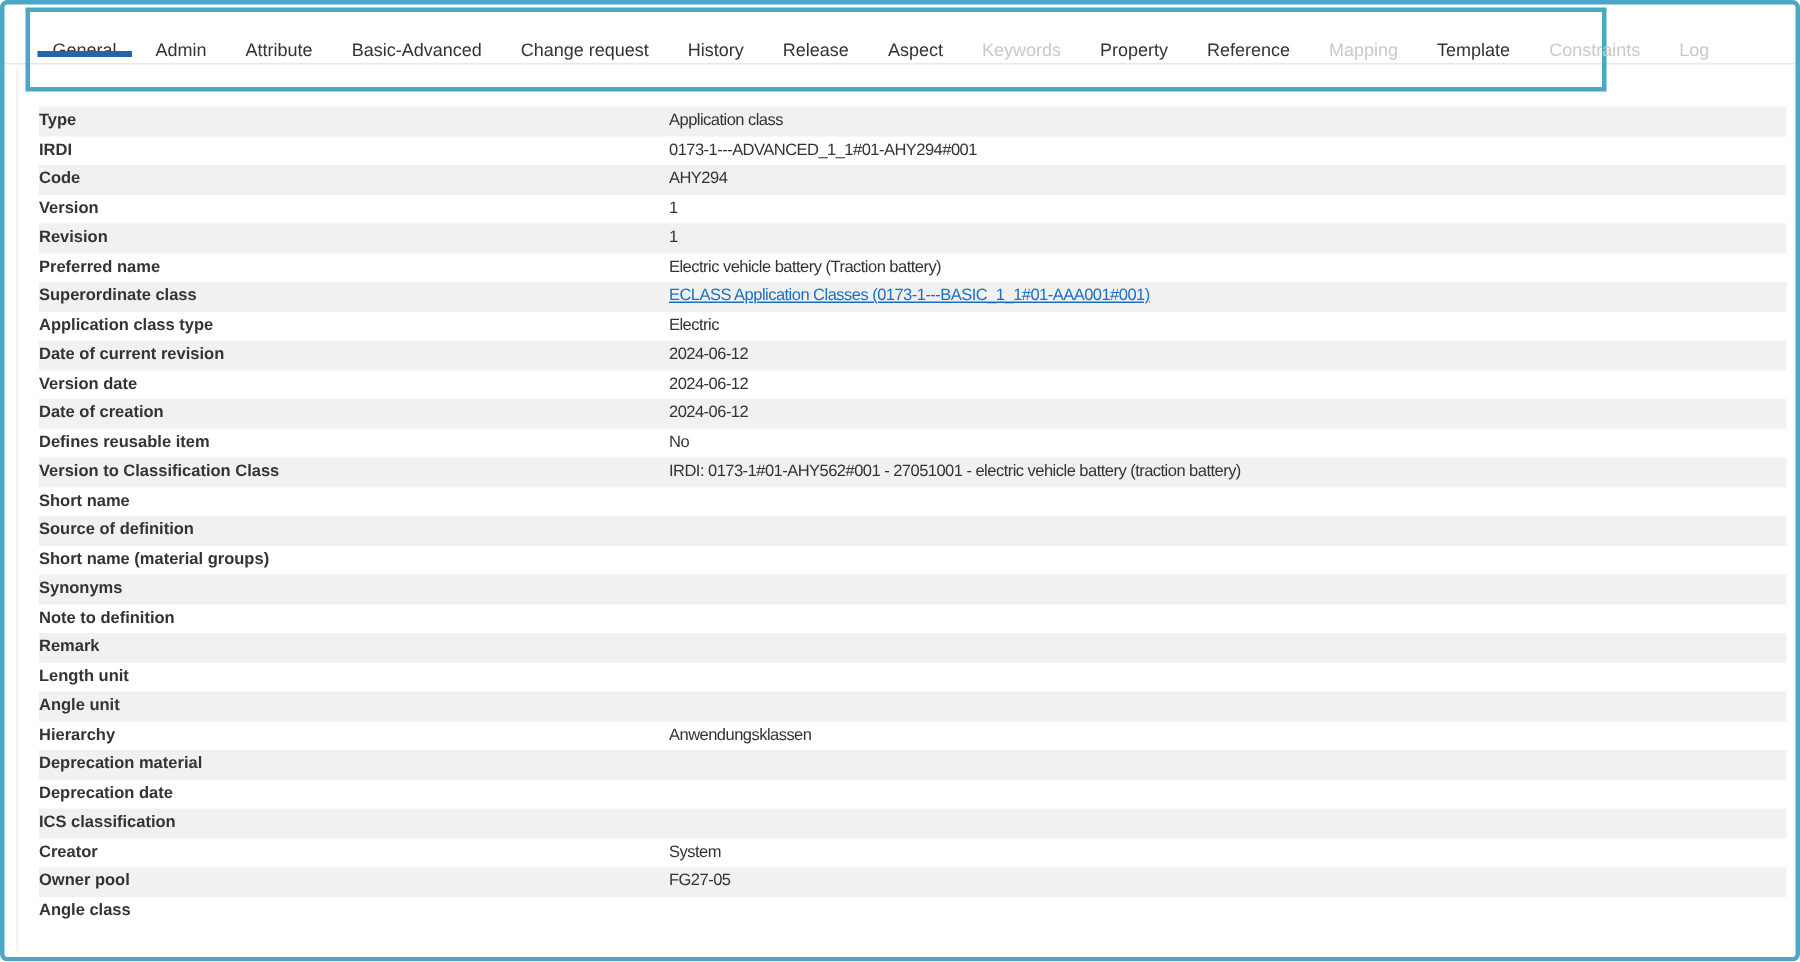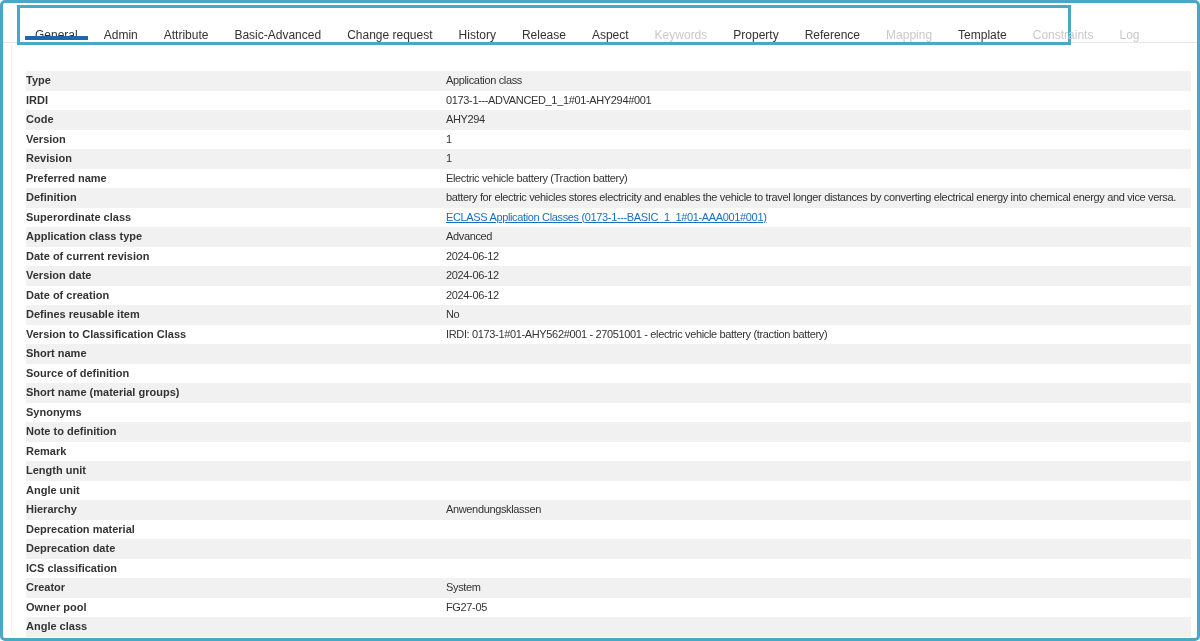--- a/index.html
+++ b/index.html
@@ -24,24 +24,24 @@
     color:var(--text);
   }
   
   .tab-strip-line{
     position:absolute;left:0;right:0;top:39px;height:1px;
     background:var(--divider);
   }
   
   .tab-box{
     position:absolute;left:14px;top:2px;
-    width:1054px;height:40px;
+    width:1054px;height:56px;
     box-sizing:border-box;
     border:3px solid var(--accent);
-    display:flex;align-items:flex-end;
+    display:flex;align-items:center;
     padding-left:2px;
     background:transparent;
   }
   .tab{
     position:relative;
     display:flex;align-items:center;
     padding:0 13px;
     font-size:12px;
     color:var(--text);
     white-space:nowrap;
@@ -127,30 +127,26 @@
       </div>
       <div class="row">
         <div class="row-label">Revision</div>
         <div class="row-value">1</div>
       </div>
       <div class="row">
         <div class="row-label">Preferred name</div>
         <div class="row-value">Electric vehicle battery (Traction battery)</div>
       </div>
       <div class="row">
-        <div class="row-label">Definition</div>
-        <div class="row-value">battery for electric vehicles stores electricity and enables the vehicle to travel longer distances by converting electrical energy into chemical energy and vice versa.</div>
-      </div>
-      <div class="row">
         <div class="row-label">Superordinate class</div>
         <div class="row-value"><a>ECLASS Application Classes (0173-1---BASIC_1_1#01-AAA001#001)</a></div>
       </div>
       <div class="row">
         <div class="row-label">Application class type</div>
-        <div class="row-value">Advanced</div>
+        <div class="row-value">Electric</div>
       </div>
       <div class="row">
         <div class="row-label">Date of current revision</div>
         <div class="row-value">2024-06-12</div>
       </div>
       <div class="row">
         <div class="row-label">Version date</div>
         <div class="row-value">2024-06-12</div>
       </div>
       <div class="row">

